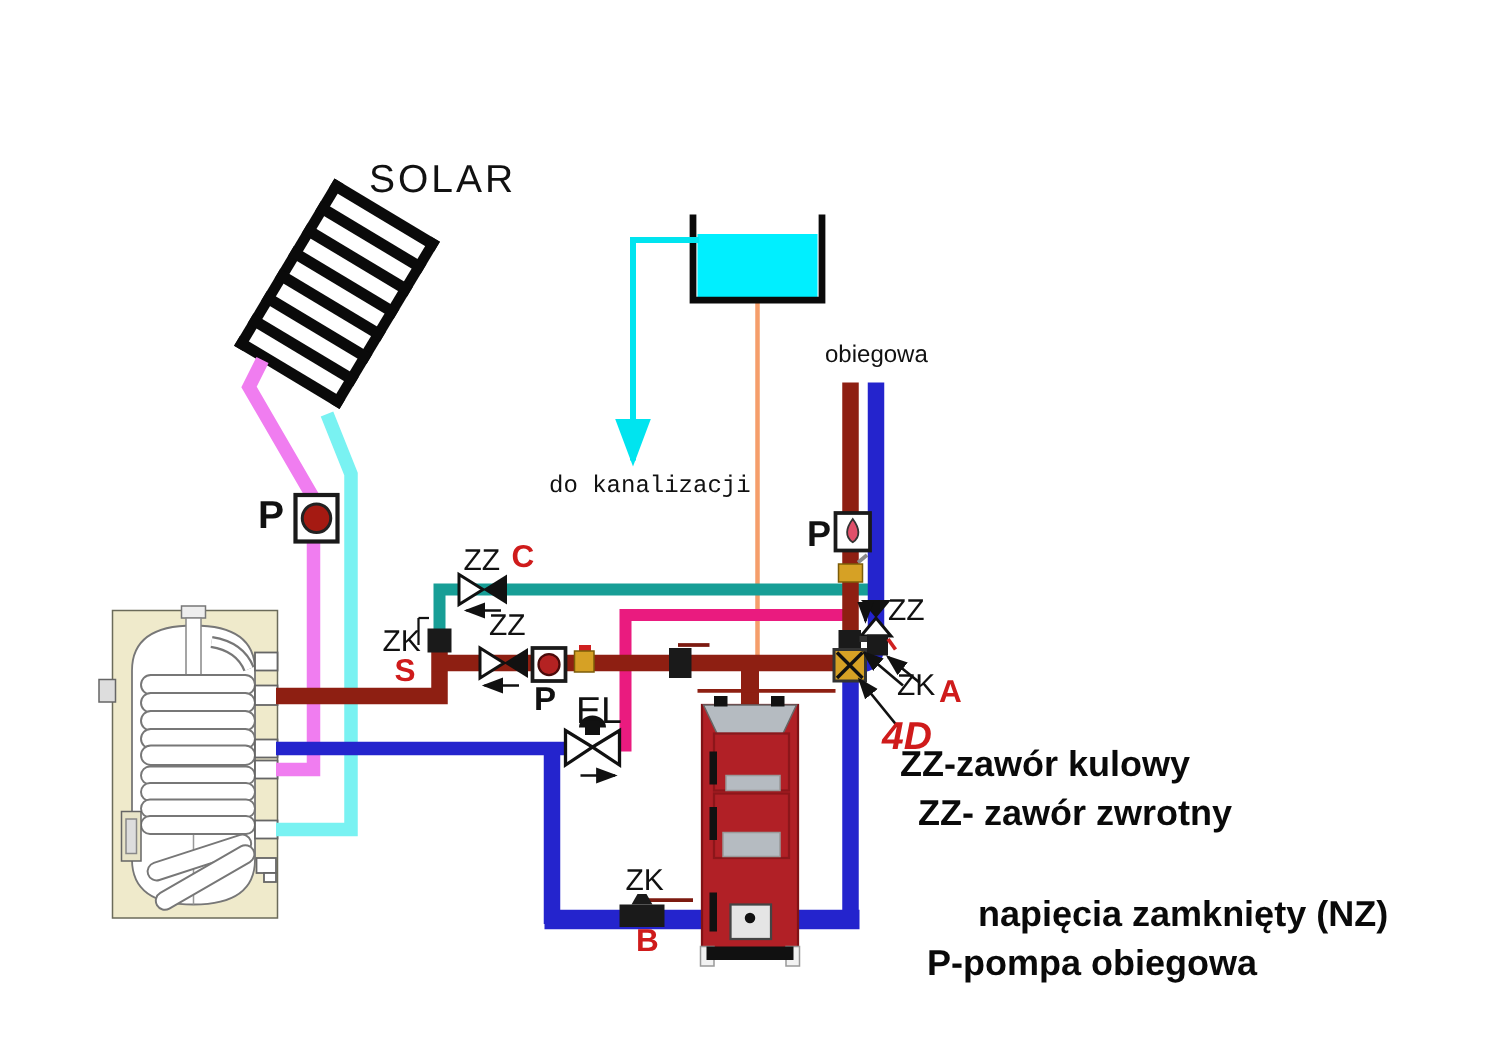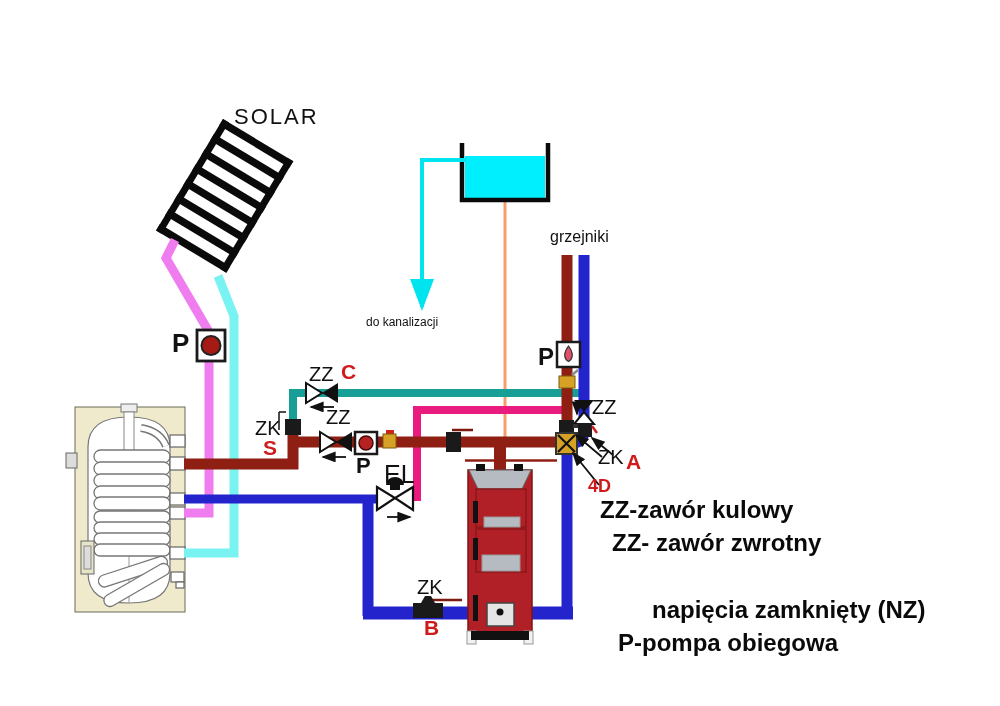--- a/index.html
+++ b/index.html
@@ -216,48 +216,48 @@
     <circle cx="211" cy="345.5" r="9.5" fill="#a51a12" stroke="#222" stroke-width="2"></circle>
   </g>
 
   <g stroke="#111" stroke-width="1.8">
     <line x1="602" y1="457" x2="576" y2="435" marker-end="url(#arr)"></line>
     <line x1="613" y1="455" x2="592" y2="438" marker-end="url(#arr)"></line>
     <line x1="599" y1="485" x2="573" y2="453" marker-end="url(#arr)"></line>
   </g>
 </svg>
 
-<div class="lbl" style="left:234px;top:106px;font-size:22px;letter-spacing:2px;">SOLAR</div>
+<div class="lbl" style="left:246px;top:106px;font-size:26px;letter-spacing:2px;">SOLAR</div>
 
 <div class="lbl" style="left:172px;top:330px;font-size:26px;font-weight:bold;">P</div>
 
-<div class="lbl" style="left:366px;top:316px;font-size:12px;">do kanalizacji</div>
-
-<div class="lbl" style="left:550px;top:229px;font-size:16px;">grzejniki</div>
+<div class="lbl" style="left:366px;top:316px;font-size:16px;font-family:Liberation Mono, monospace;">do kanalizacji</div>
+
+<div class="lbl" style="left:550px;top:229px;font-size:16px;">obiegowa</div>
 
 <div class="lbl" style="left:538px;top:345px;font-size:24px;font-weight:bold;">P</div>
 
 <div class="lbl" style="left:309px;top:364px;font-size:20px;">ZZ</div>
 <div class="lbl tag" style="left:341px;top:361px;font-size:21px;">C</div>
 
 <div class="lbl" style="left:255px;top:418px;font-size:20px;">ZK</div>
 <div class="lbl tag" style="left:263px;top:437px;font-size:21px;">S</div>
 
 <div class="lbl" style="left:326px;top:407px;font-size:20px;">ZZ</div>
 
 <div class="lbl" style="left:356px;top:455px;font-size:22px;font-weight:bold;">P</div>
 
 <div class="lbl" style="left:384px;top:462px;font-size:25px;">EL</div>
 
 <div class="lbl" style="left:592px;top:397px;font-size:20px;">ZZ</div>
 
 <div class="lbl" style="left:598px;top:447px;font-size:20px;">ZK</div>
 <div class="lbl tag" style="left:626px;top:451px;font-size:21px;">A</div>
 
-<div class="lbl tag" style="left:588px;top:477px;font-size:18px;">4D</div>
+<div class="lbl tag" style="left:588px;top:477px;font-size:26px;font-style:italic;">4D</div>
 
 <div class="lbl" style="left:417px;top:577px;font-size:20px;">ZK</div>
 <div class="lbl tag" style="left:424px;top:617px;font-size:21px;">B</div>
 
 <div class="legend-line" style="left:600px;top:496px;">ZZ-zawór kulowy</div>
 <div class="legend-line" style="left:612px;top:529px;">ZZ- zawór zwrotny</div>
 <div class="legend-line" style="left:652px;top:596px;">napięcia zamknięty (NZ)</div>
 <div class="legend-line" style="left:618px;top:629px;">P-pompa obiegowa</div>
 
 </div>

